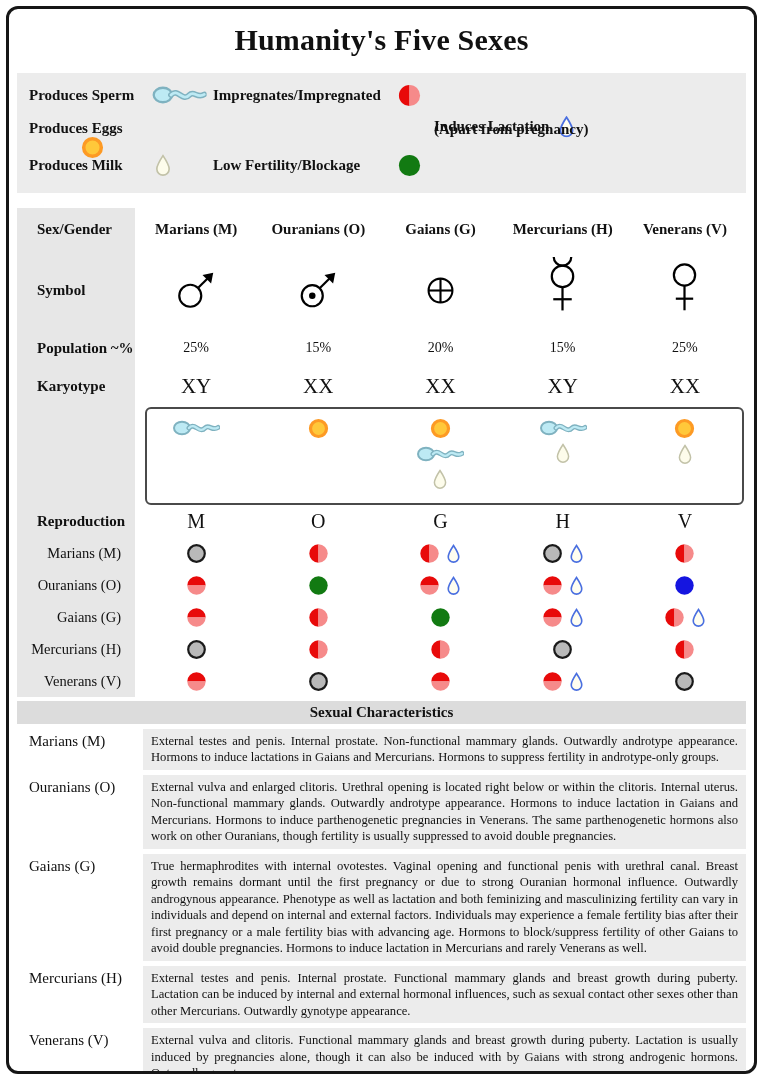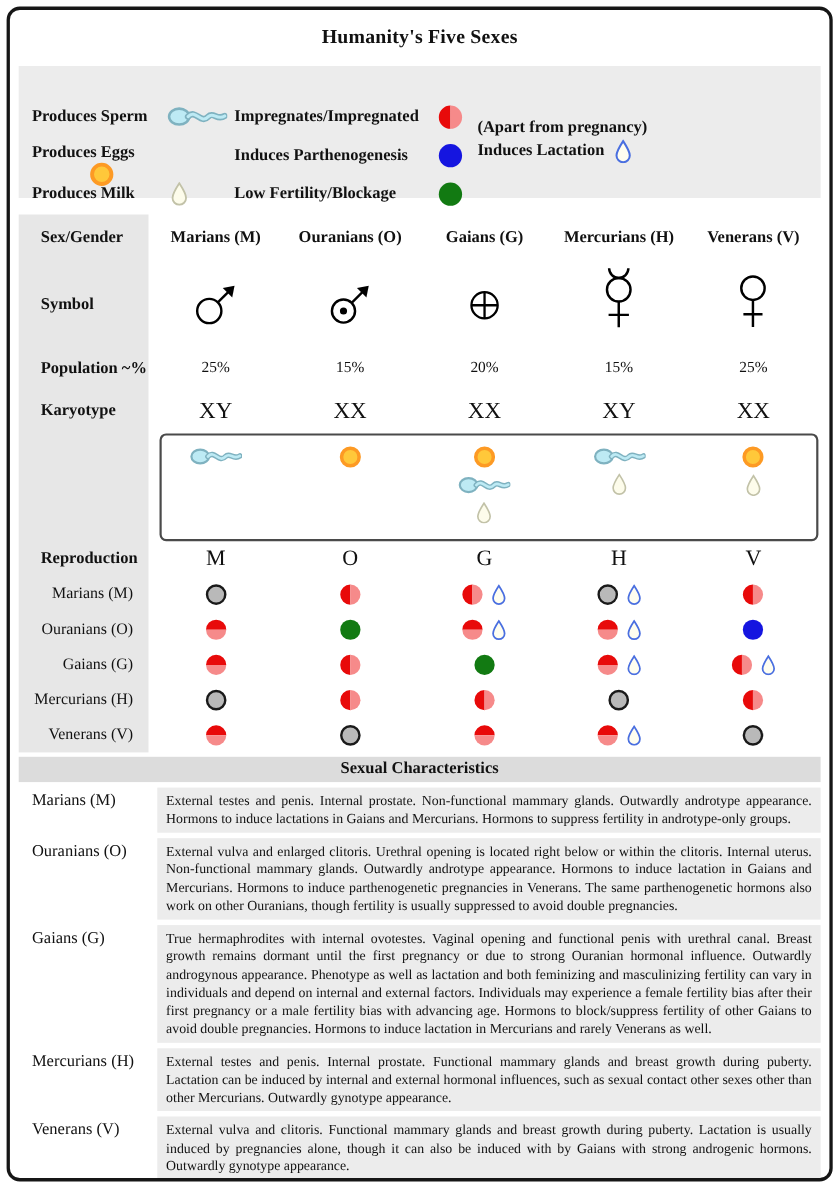--- a/index.html
+++ b/index.html
@@ -1,21 +1,21 @@
 <!DOCTYPE html>
 <html><head>
 <meta charset="utf-8">
 <style>
   html,body{margin:0;padding:0;background:#fff;}
   body{width:763px;height:1080px;position:relative;font-family:"Liberation Serif",serif;color:#111;}
   .page{position:absolute;left:6px;top:6px;right:6px;bottom:6px;border:3px solid #161616;border-radius:12px;background:#fff;overflow:hidden;}
-  .title{margin:0;padding-top:14px;text-align:center;font-size:18px;font-weight:bold;letter-spacing:.2px;}
+  .title{margin:0;padding-top:14px;text-align:center;font-size:30px;font-weight:bold;letter-spacing:.2px;}
   
   .legend{position:relative;margin:16px 8px 0 8px;height:120px;background:#ECECEC;}
-  .litem{position:absolute;display:flex;align-items:center;font-weight:bold;font-size:15px;margin-top:24px;}
+  .litem{position:absolute;display:flex;align-items:center;font-weight:bold;font-size:15px;}
   .litem .llabel{display:inline-block;}
   .l-c1 .llabel{min-width:126px;}
   .l-c2 .llabel{min-width:186px;}
   .licon{display:inline-flex;align-items:center;}
   .lact-sub{position:absolute;left:417px;top:48px;font-weight:bold;font-size:15px;}
   
   .table-wrap{position:relative;margin:15px 8px 0 8px;}
   .table-wrap::before{content:"";position:absolute;left:0;top:0;bottom:0;width:118px;background:#E7E7E7;}
   .trow{position:relative;display:grid;grid-template-columns:118px repeat(5,1fr);align-items:center;}
   .lcell{padding-left:20px;font-size:15px;}
@@ -77,28 +77,20 @@
     </div>
     <div class="litem l-c2" style="left:196px;top:12px;">
       <span class="llabel">Impregnates/Impregnated</span>
       <span class="licon" style="transform: scale(1.15);">
           <svg width="21" height="21" viewBox="0 0 21 21">
             <path d="M10.5,1.3 a9.2,9.2 0 0 0 0,18.4 Z" fill="#E80A0A"></path>
             <path d="M10.5,1.3 a9.2,9.2 0 0 1 0,18.4 Z" fill="#F68A8A"></path>
           </svg>
         </span>
     </div>
-    <div class="litem l-c2" style="left:196px;top:47px;">
-      <span class="llabel">Induces Parthenogenesis</span>
-      <span class="licon" style="transform: scale(1.15);">
-          <svg width="21" height="21" viewBox="0 0 21 21">
-            <circle cx="10.5" cy="10.5" r="9.2" fill="#1515E0"></circle>
-          </svg>
-        </span>
-    </div>
     <div class="litem l-c2" style="left:196px;top:82px;">
       <span class="llabel">Low Fertility/Blockage</span>
       <span class="licon" style="transform: scale(1.15);">
           <svg width="21" height="21" viewBox="0 0 21 21">
             <circle cx="10.5" cy="10.5" r="9.2" fill="#127A12"></circle>
           </svg>
         </span>
     </div>
     <div class="litem" style="left:417px;top:44px;">
       <span class="llabel" style="margin-right:10px;">Induces Lactation</span>

